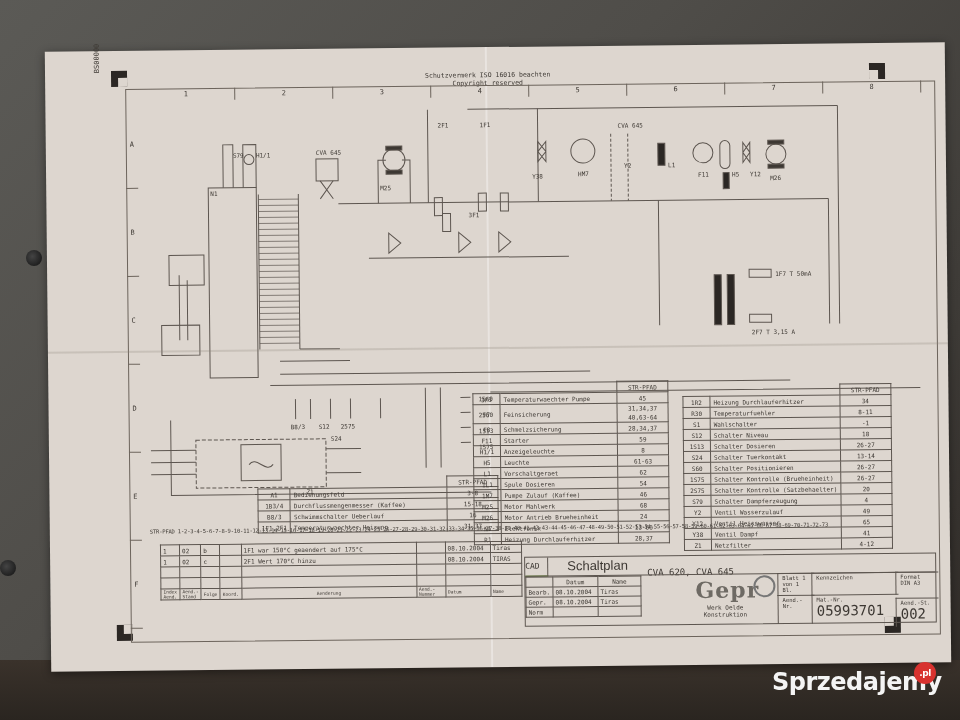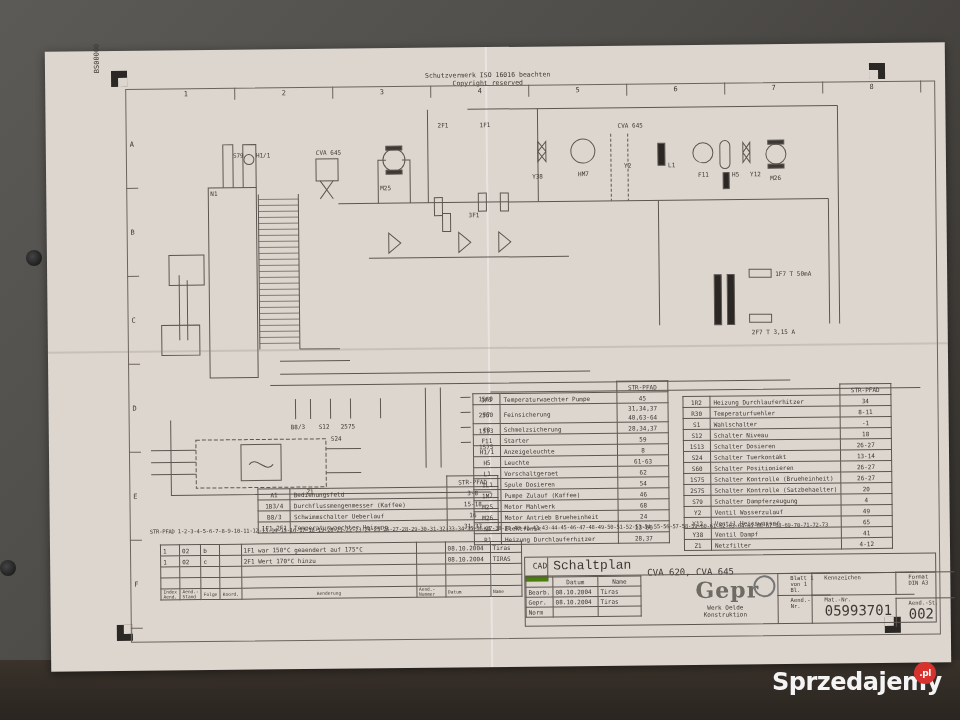--- a/index.html
+++ b/index.html
@@ -27,30 +27,30 @@
   .rowletters span{flex:1;font-size:7px;text-align:center;display:flex;align-items:center;justify-content:center;border-bottom:1px solid #6c645c;}
   svg.schem{position:absolute;left:92px;top:50px;}
   .tbl{position:absolute;border-collapse:collapse;font-size:6px;background:transparent;}
   .tbl td{border:1px solid #5d5650;padding:0 3px;height:10px;white-space:nowrap;}
   .tbl td.num{text-align:center;width:44px;}
   .tbl td.code{text-align:center;width:20px;}
   .strline{position:absolute;left:100px;top:478px;font-size:5.5px;letter-spacing:-0.2px;white-space:nowrap;}
   .rev{position:absolute;left:110px;top:494px;border-collapse:collapse;font-size:6px;}
   .rev td{border:1px solid #5d5650;height:10px;padding:0 2px;}
   .tb{position:absolute;left:474px;top:510px;width:410px;height:68px;border:1px solid #5d5650;font-size:6px;}
-  .tb .cad{position:absolute;left:0;top:0;width:22px;height:18px;border-right:1px solid #5d5650;border-bottom:6px solid #4d7c0f;font-size:8px;text-align:right;line-height:18px;}
-  .tb .sp{position:absolute;left:28px;top:1px;font-size:13px;font-family:Liberation Mono, monospace;}
+  .tb .cad{position:absolute;left:0;top:0;width:22px;height:18px;border-right:1px solid #5d5650;border-bottom:1px solid #4d7c0f;font-size:8px;text-align:left;line-height:18px;}
+  .tb .sp{position:absolute;left:42px;top:1px;font-size:13px;font-family:Liberation Sans, sans-serif;}
   .tb .model{position:absolute;left:122px;top:11px;font-size:9px;}
   .tb .hdr-line{position:absolute;left:0;top:18px;width:410px;border-top:1px solid #5d5650;}
   .tb .dt{position:absolute;left:0;top:19px;border-collapse:collapse;font-size:6px;}
   .tb .dt td{border:1px solid #5d5650;height:9px;padding:0 2px;}
   .logo{position:absolute;left:170px;top:21px;font-family:"DejaVu Serif",serif;font-weight:bold;font-size:22px;color:#6e6a64;letter-spacing:1px;}
   .werk{position:absolute;left:178px;top:48px;font-size:6px;text-align:center;line-height:7px;}
   .seal{position:absolute;left:228px;top:20px;width:18px;height:18px;border-radius:50%;border:2px solid #777;}
-  .box{position:absolute;border-left:1px solid #5d5650;font-size:5.5px;padding:1px 12px;}
+  .box{position:absolute;border-left:1px solid #5d5650;font-size:5.5px;padding:1px 4px;}
   .big{font-size:14px;}
   .watermark{position:absolute;left:772px;top:668px;font-family:"DejaVu Sans",sans-serif;font-weight:bold;font-size:24px;color:#f4f4f4;letter-spacing:-0.5px;}
   .watermark .pl{position:absolute;left:142px;top:-6px;width:22px;height:22px;border-radius:50%;background:#d8322f;color:#fff;font-size:9px;line-height:22px;text-align:center;}
 </style>
 </head>
 <body>
 
 <div class="bg-bottom"></div>
 <div class="screw" style="left:26px;top:250px"></div>
 <div class="screw" style="left:0;top:560px"></div>

